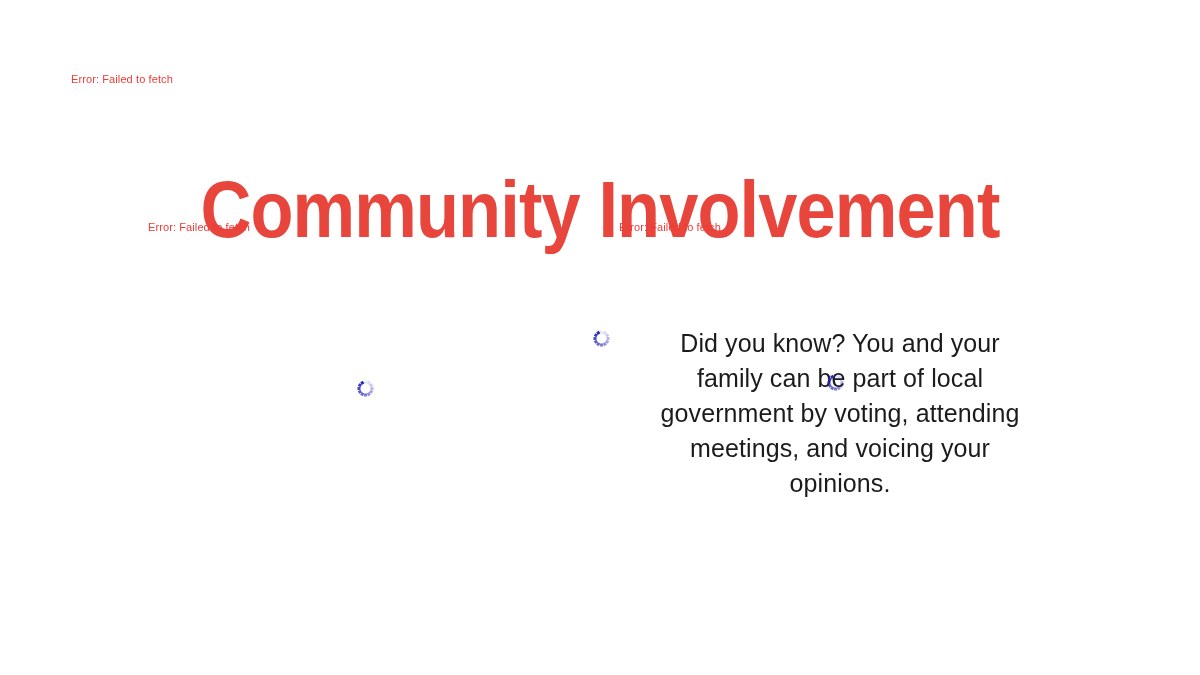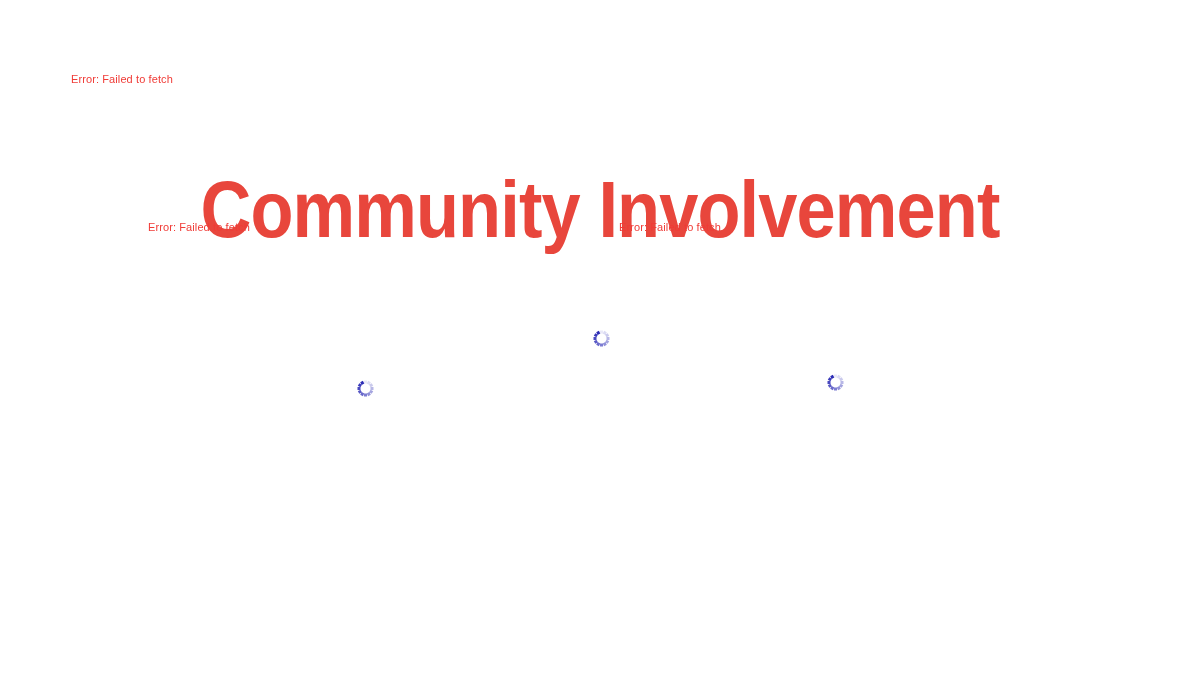--- a/index.html
+++ b/index.html
@@ -140,20 +140,21 @@
       <i></i>
       <i></i>
       <i></i>
       <i></i>
       <i></i>
       <i></i>
       <i></i>
       <i></i>
   </div>
 
+  <p id="body-text">Did you know? You and your family can be part of local government by voting, attending meetings, and voicing your opinions.</p>
 
   <div class="spinner" id="spinner-right">
     <i></i>
       <i></i>
       <i></i>
       <i></i>
       <i></i>
       <i></i>
       <i></i>
       <i></i>

